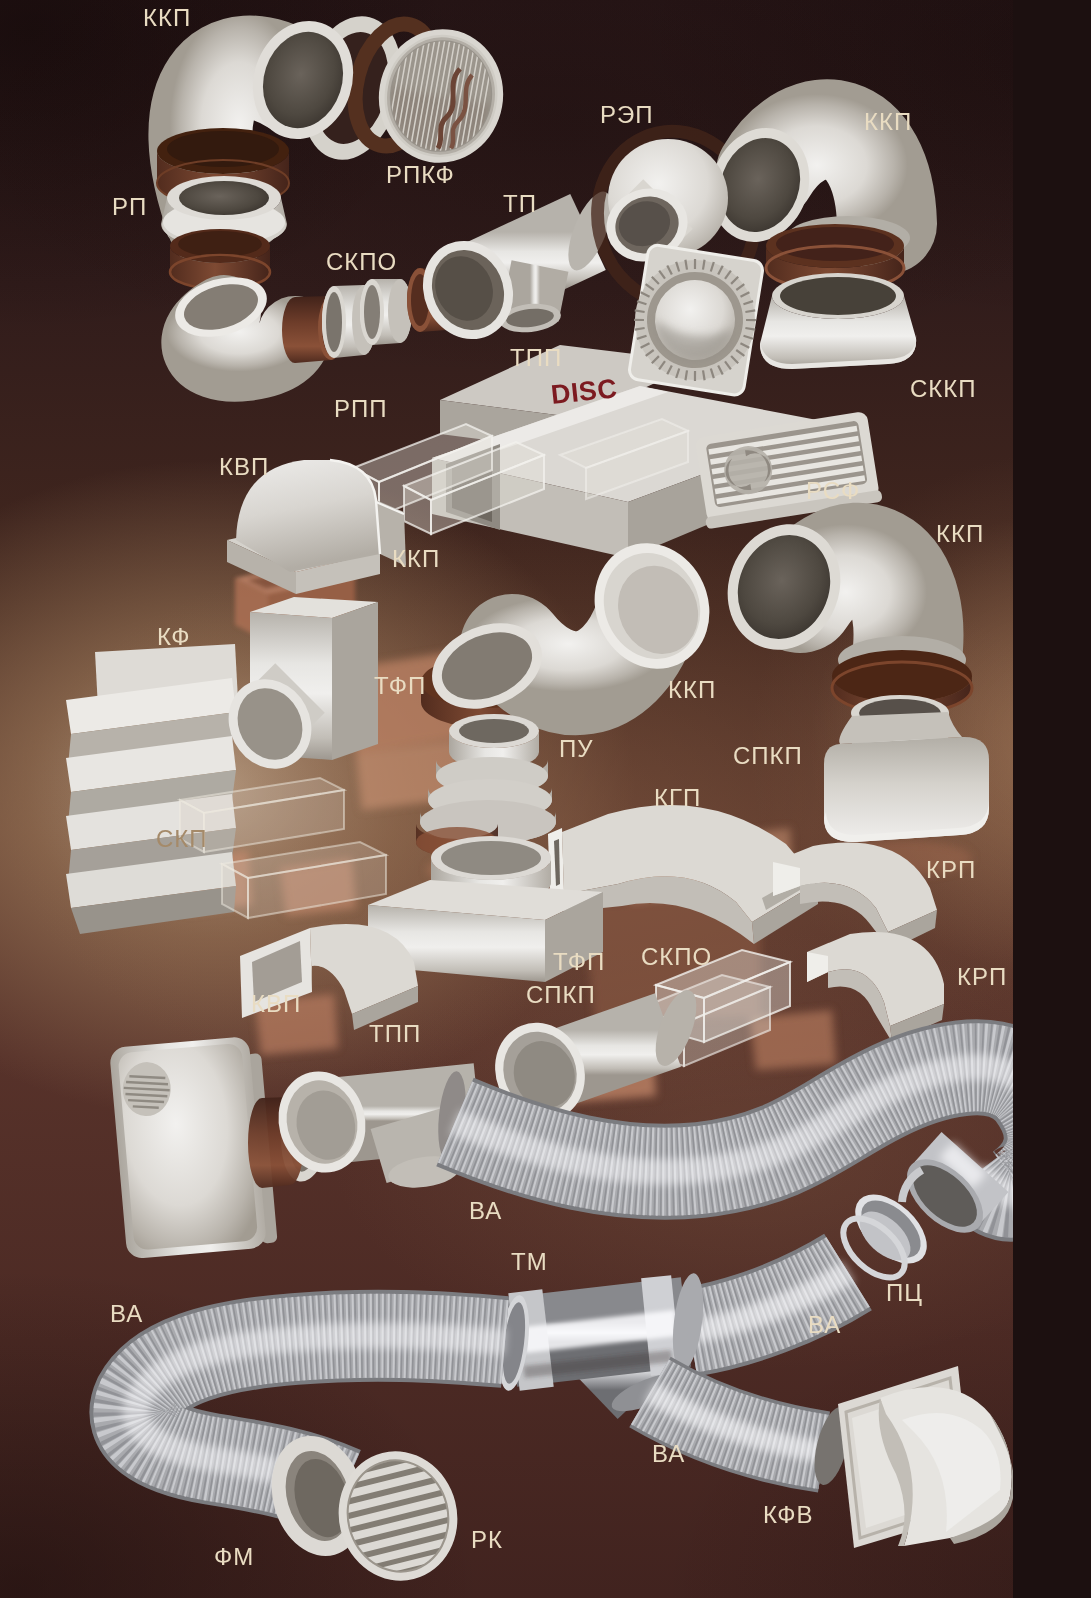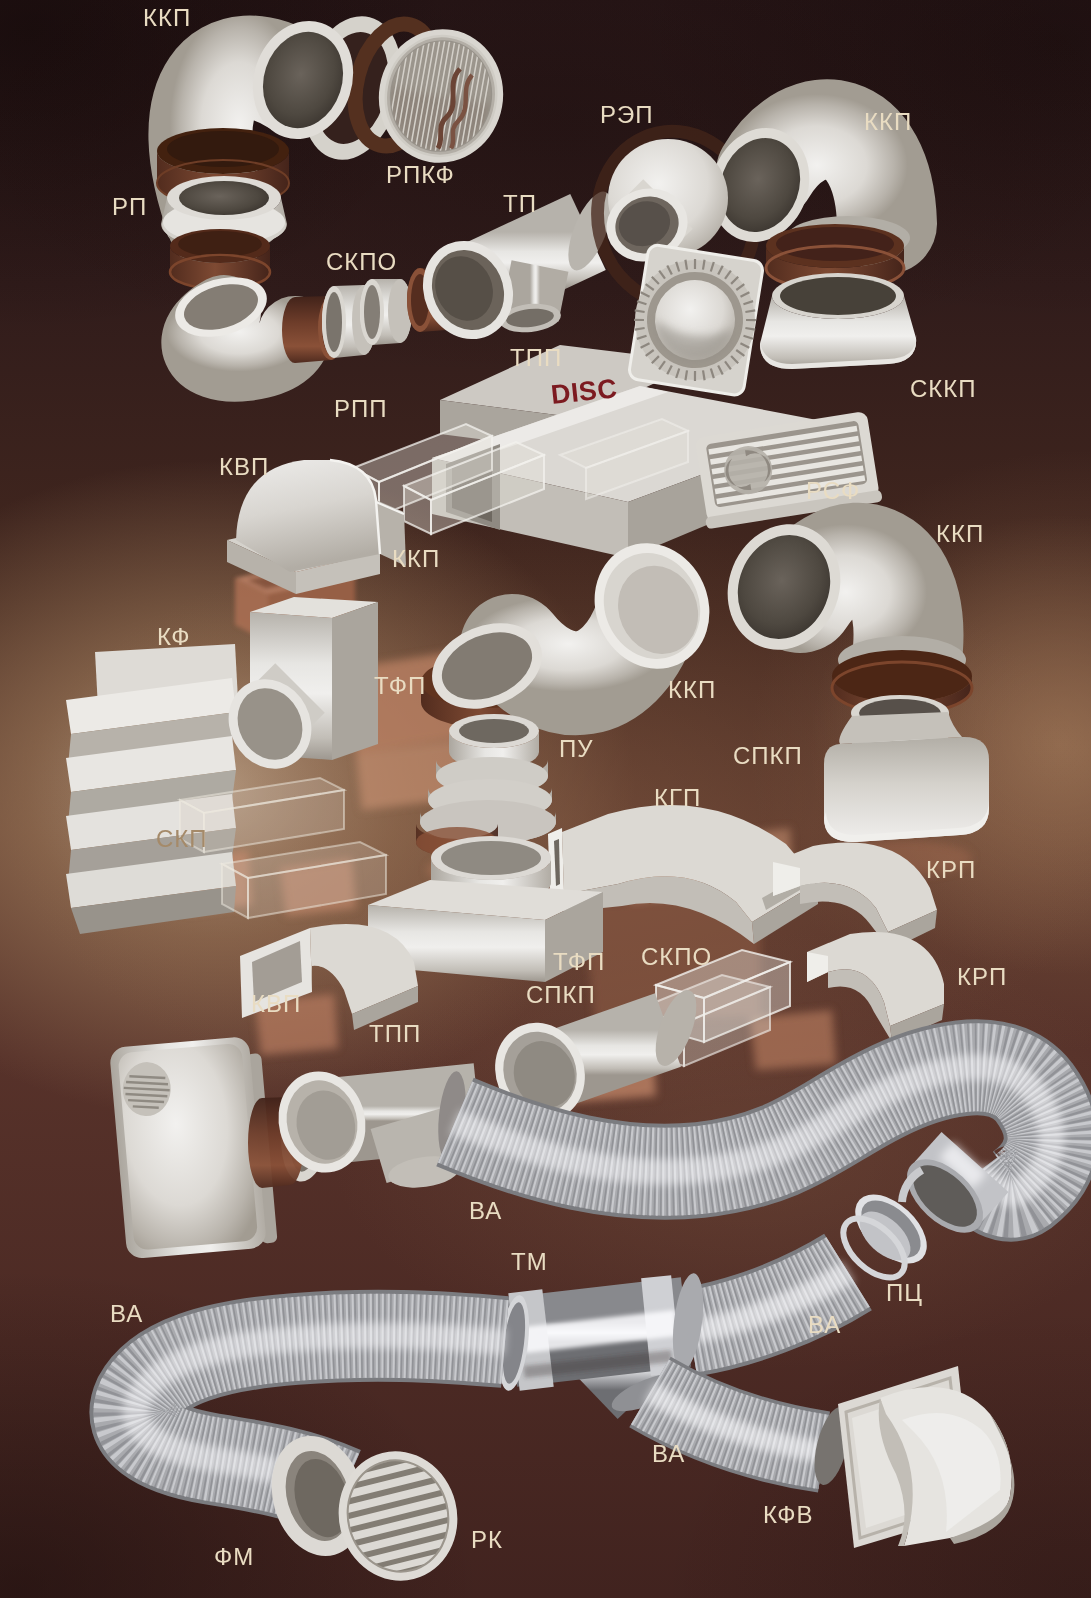--- a/index.html
+++ b/index.html
@@ -1,16 +1,16 @@
 <!DOCTYPE html>
 <html><head>
 <meta charset="utf-8">
 <style>
 html,body{margin:0;padding:0;background:#1c1010;}
-#page{width:1091px;height:1598px;position:relative;overflow:hidden;font-family:"Liberation Sans",sans-serif;}
+#page{width:1013px;height:1598px;position:relative;overflow:hidden;font-family:"Liberation Sans",sans-serif;}
 svg{display:block}
 </style>
 </head>
 <body>
 <div id="page">
 <svg width="1091" height="1598" viewBox="0 0 1091 1598">
 <defs>
 <linearGradient id="gBgV" x1="0" y1="0" x2="0" y2="1">
  <stop offset="0" stop-color="#281617"></stop>
  <stop offset="0.18" stop-color="#311c1b"></stop>

